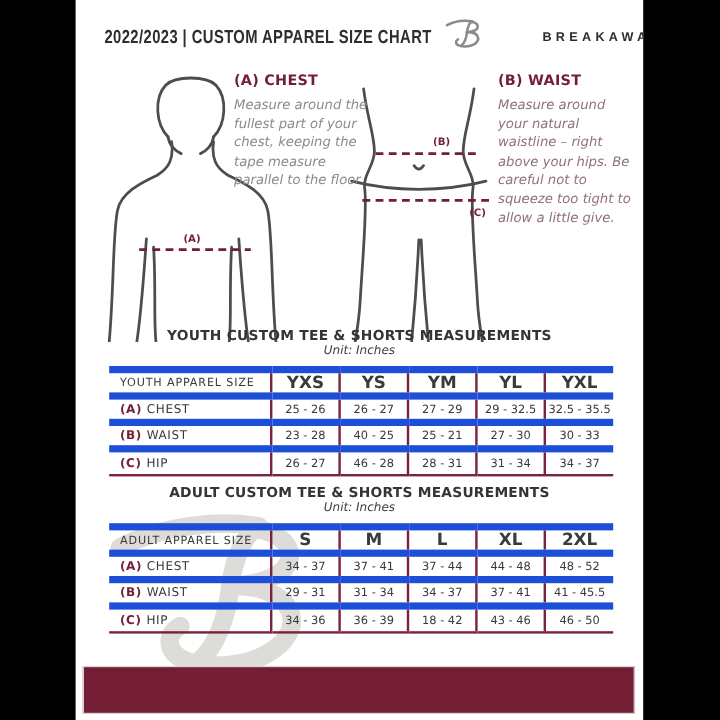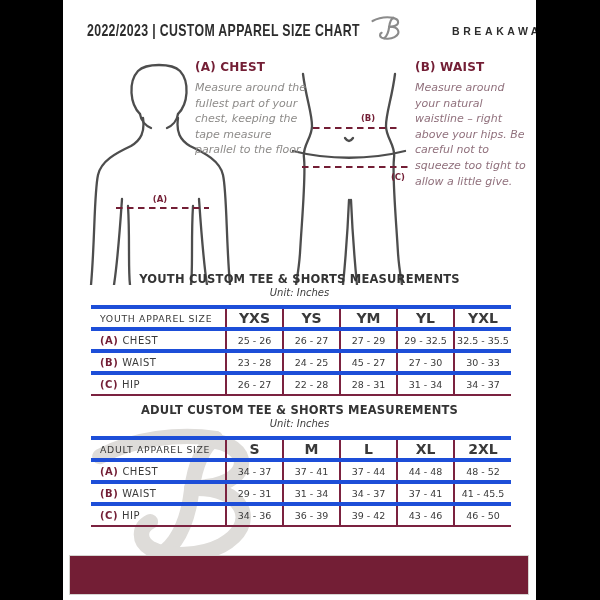--- a/index.html
+++ b/index.html
@@ -54,21 +54,21 @@
   }
   .tbl-unit{
     text-align:center;font-style:italic;font-size:10px;color:#3c3c3c;margin:1px 0 0 0;
   }
   .size-table{
     border-collapse:collapse;table-layout:fixed;width:420px;
     margin:7px 0 0 28px;
   }
   .size-table tr{height:22px;}
   .size-table th,.size-table td{
-    border-top:4px solid #1d4ed8;padding:0;text-align:center;
+    border-top:6px solid #1d4ed8;padding:0;text-align:center;
     font-size:9.5px;color:#3a3a3a;overflow:hidden;white-space:nowrap;
   }
   .size-table tr:last-child td{border-bottom:2px solid #7b2240;}
   .size-table th + th,.size-table td + td{border-left:2px solid #7b2240;}
   .size-table th{font-weight:bold;font-size:14px;}
   .corner{
     text-align:left !important;padding-left:9px !important;
     font-weight:normal !important;font-size:9.3px !important;letter-spacing:.7px;
   }
   .rowlab{text-align:left !important;padding-left:9px !important;font-size:10px !important;letter-spacing:.5px;}
@@ -170,29 +170,29 @@
         <td class="rowlab"><span class="tag">(A)</span><span>CHEST</span></td>
         <td>25 - 26</td>
         <td>26 - 27</td>
         <td>27 - 29</td>
         <td>29 - 32.5</td>
         <td>32.5 - 35.5</td>
       </tr>
       <tr>
         <td class="rowlab"><span class="tag">(B)</span><span>WAIST</span></td>
         <td>23 - 28</td>
-        <td>24 - 25</td>
-        <td>45 - 27</td>
+        <td>40 - 25</td>
+        <td>25 - 21</td>
         <td>27 - 30</td>
         <td>30 - 33</td>
       </tr>
       <tr>
         <td class="rowlab"><span class="tag">(C)</span><span>HIP</span></td>
         <td>26 - 27</td>
-        <td>22 - 28</td>
+        <td>46 - 28</td>
         <td>28 - 31</td>
         <td>31 - 34</td>
         <td>34 - 37</td>
       </tr>
     </tbody>
       </table>
   </div>
 
   <div class="tbl-section sec-adult">
     <p class="tbl-title">ADULT CUSTOM TEE &amp; SHORTS MEASUREMENTS</p>
@@ -228,21 +228,21 @@
         <td>29 - 31</td>
         <td>31 - 34</td>
         <td>34 - 37</td>
         <td>37 - 41</td>
         <td>41 - 45.5</td>
       </tr>
       <tr>
         <td class="rowlab"><span class="tag">(C)</span><span>HIP</span></td>
         <td>34 - 36</td>
         <td>36 - 39</td>
-        <td>39 - 42</td>
+        <td>18 - 42</td>
         <td>43 - 46</td>
         <td>46 - 50</td>
       </tr>
     </tbody>
       </table>
   </div>
 
   <div class="footer-bar"></div>
 
 </div>

